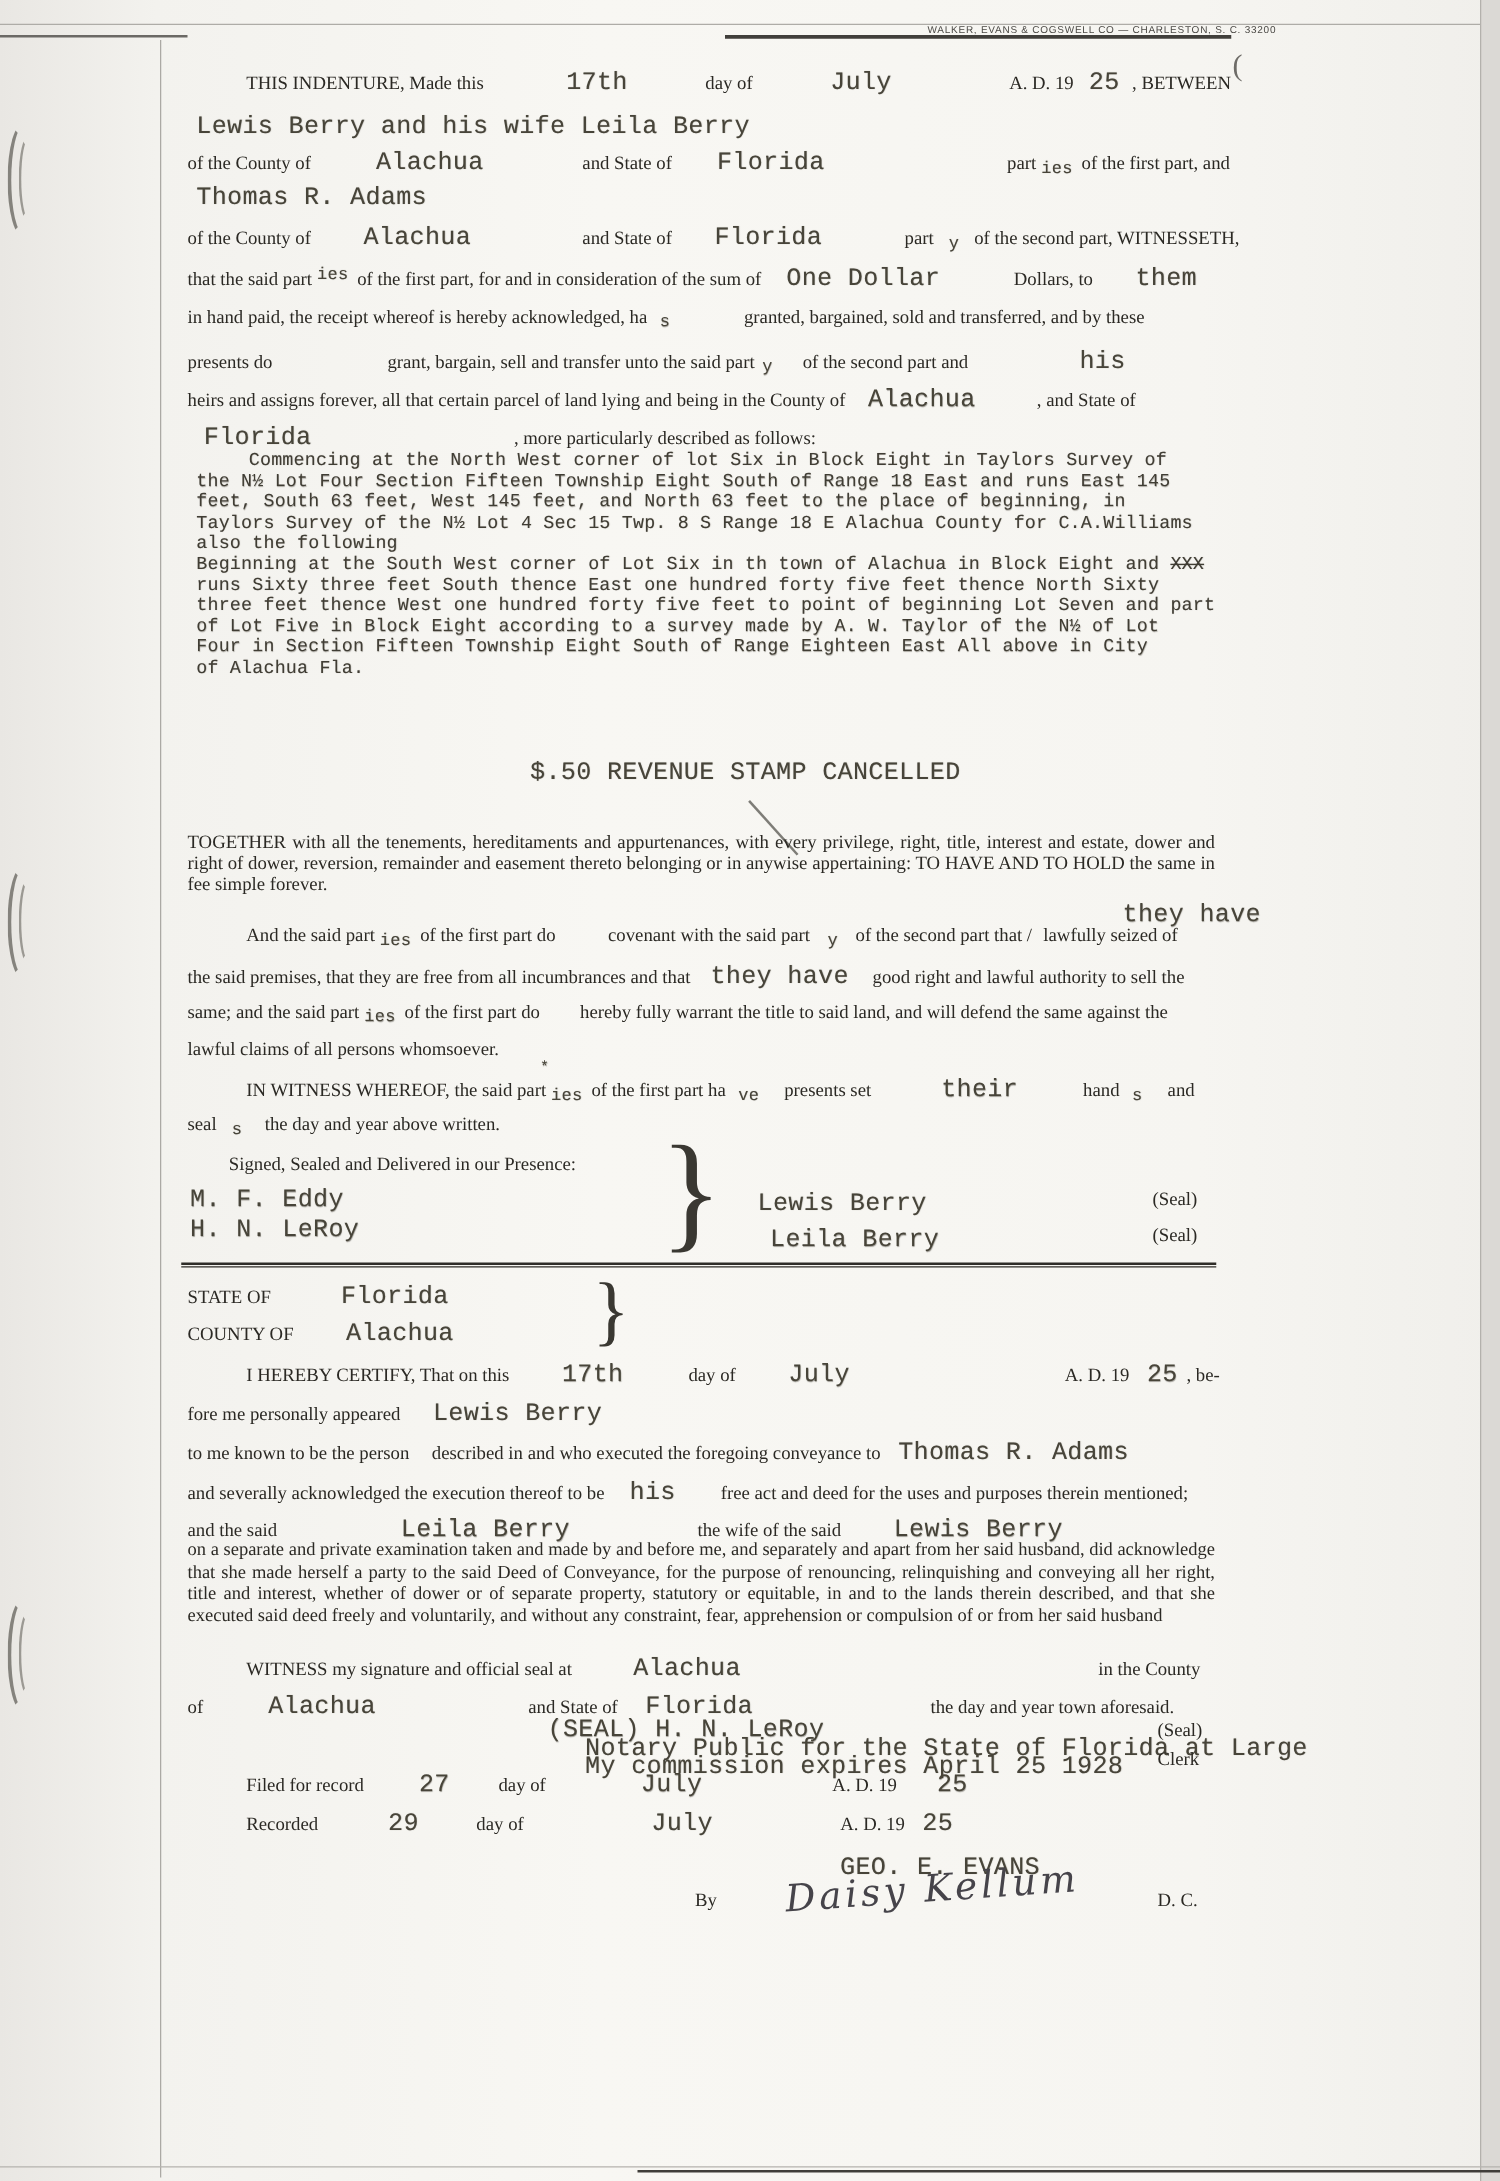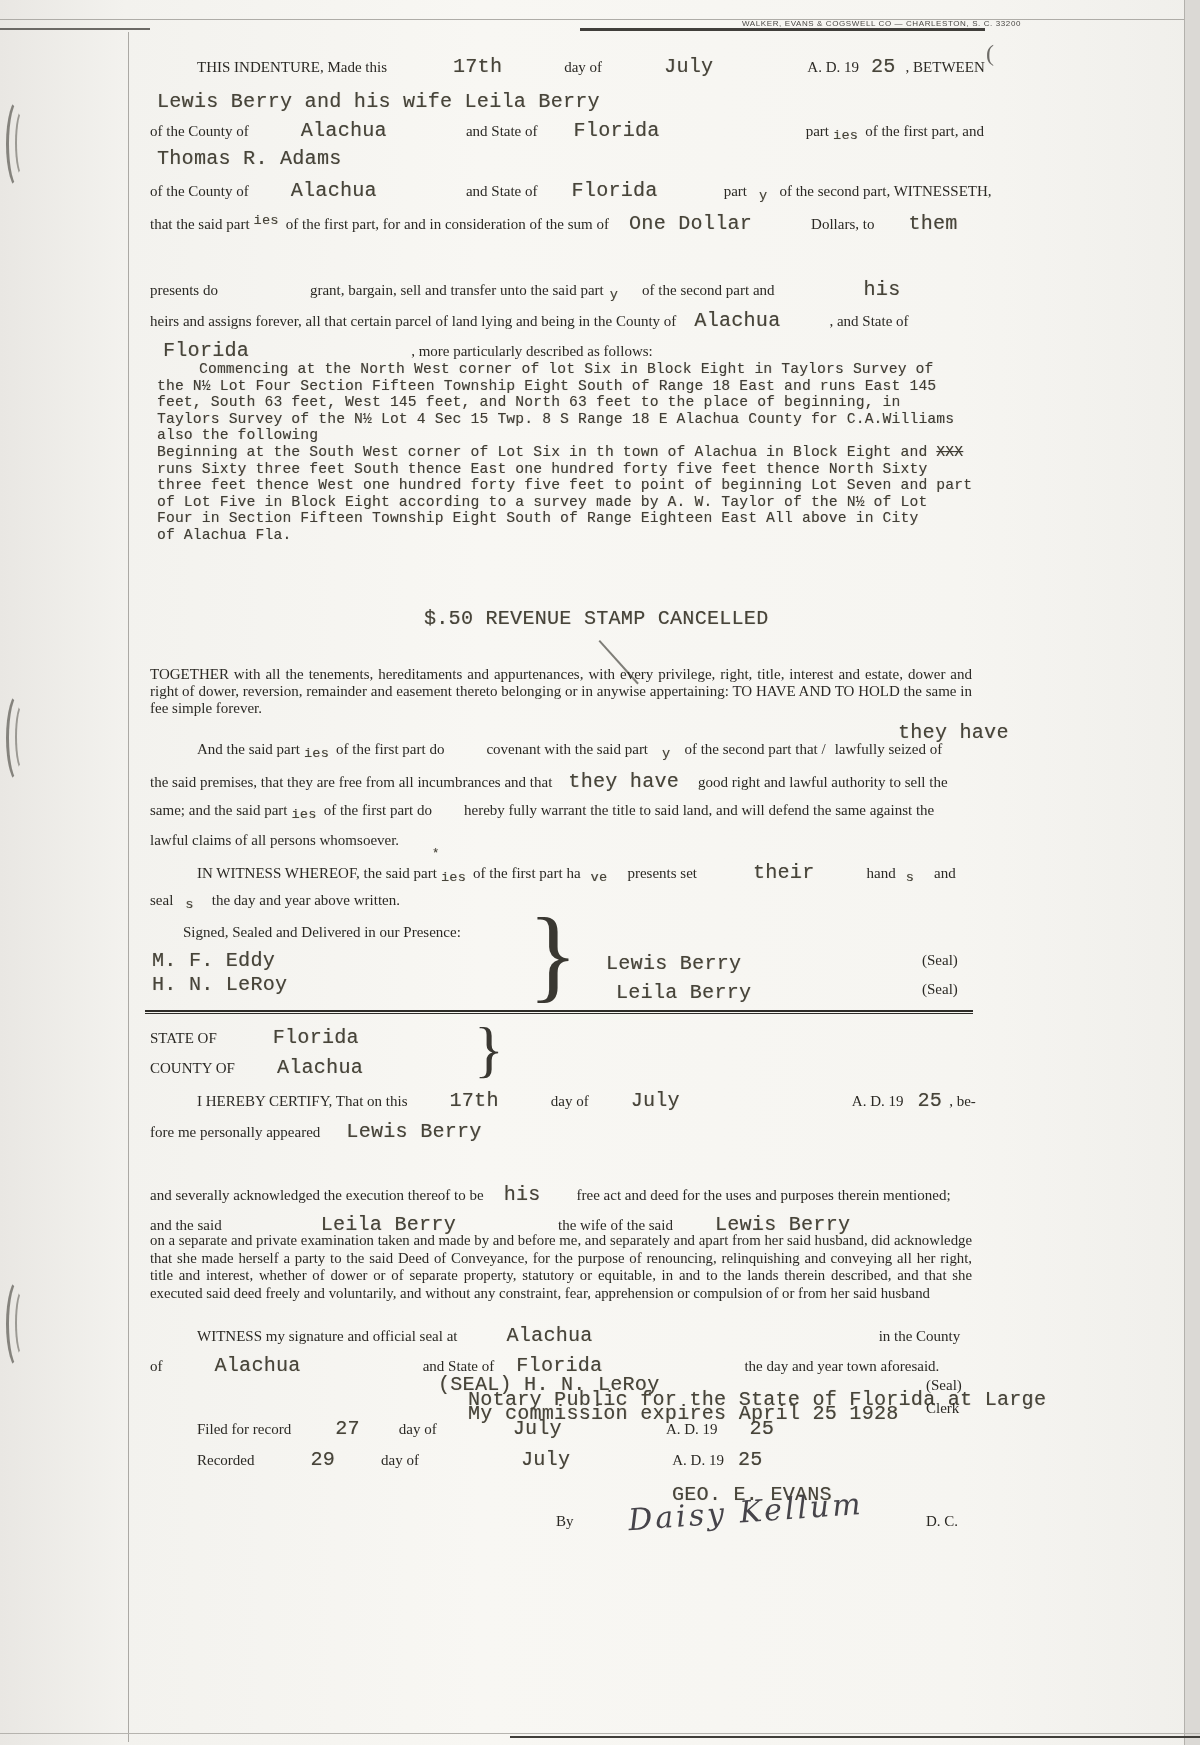--- a/index.html
+++ b/index.html
@@ -96,20 +96,25 @@
 
   <div class="ln" style="left:150px;top:212px;">
     <span class="f">that the said part</span>
     <span class="t sup">ies</span>
     <span class="f" style="margin-left:3px;">of the first part, for and in consideration of the sum of</span>
     <span class="t" style="margin-left:16px;">One Dollar</span>
     <span class="f" style="margin-left:55px;">Dollars, to</span>
     <span class="t" style="margin-left:30px;">them</span>
   </div>
 
+  <div class="ln" style="left:150px;top:245px;">
+    <span class="f">in hand paid, the receipt whereof is hereby acknowledged, ha</span>
+    <span class="t sub" style="margin-left:6px;">s</span>
+    <span class="f" style="margin-left:55px;">granted, bargained, sold and transferred, and by these</span>
+  </div>
 
   <div class="ln" style="left:150px;top:278px;">
     <span class="f">presents do</span>
     <span class="f" style="margin-left:88px;">grant, bargain, sell and transfer unto the said part</span>
     <span class="t sub" style="margin-left:2px;">y</span>
     <span class="f" style="margin-left:20px;">of the second part and</span>
     <span class="t" style="margin-left:85px;">his</span>
   </div>
 
   <div class="ln" style="left:150px;top:309px;">
@@ -228,20 +233,25 @@
     <span class="f" style="margin-left:48px;">day of</span>
     <span class="t" style="margin-left:38px;">July</span>
     <span class="f" style="margin-left:168px;">A. D. 19</span>
     <span class="t" style="margin-left:10px;">25</span>
     <span class="f" style="margin-left:3px;">, be-</span>
   </div>
   <div class="ln" style="left:150px;top:1120px;">
     <span class="f">fore me personally appeared</span>
     <span class="t" style="margin-left:22px;">Lewis Berry</span>
   </div>
+  <div class="ln" style="left:150px;top:1151px;">
+    <span class="f">to me known to be the person</span>
+    <span class="f" style="margin-left:14px;">described in and who executed the foregoing conveyance to</span>
+    <span class="t" style="margin-left:10px;">Thomas R. Adams</span>
+  </div>
   <div class="ln" style="left:150px;top:1183px;">
     <span class="f">and severally acknowledged the execution thereof to be</span>
     <span class="t" style="margin-left:16px;">his</span>
     <span class="f" style="margin-left:32px;">free act and deed for the uses and purposes therein mentioned;</span>
   </div>
   <div class="ln" style="left:150px;top:1213px;">
     <span class="f">and the said</span>
     <span class="t" style="margin-left:95px;">Leila Berry</span>
     <span class="f" style="margin-left:98px;">the wife of the said</span>
     <span class="t" style="margin-left:38px;">Lewis Berry</span>

